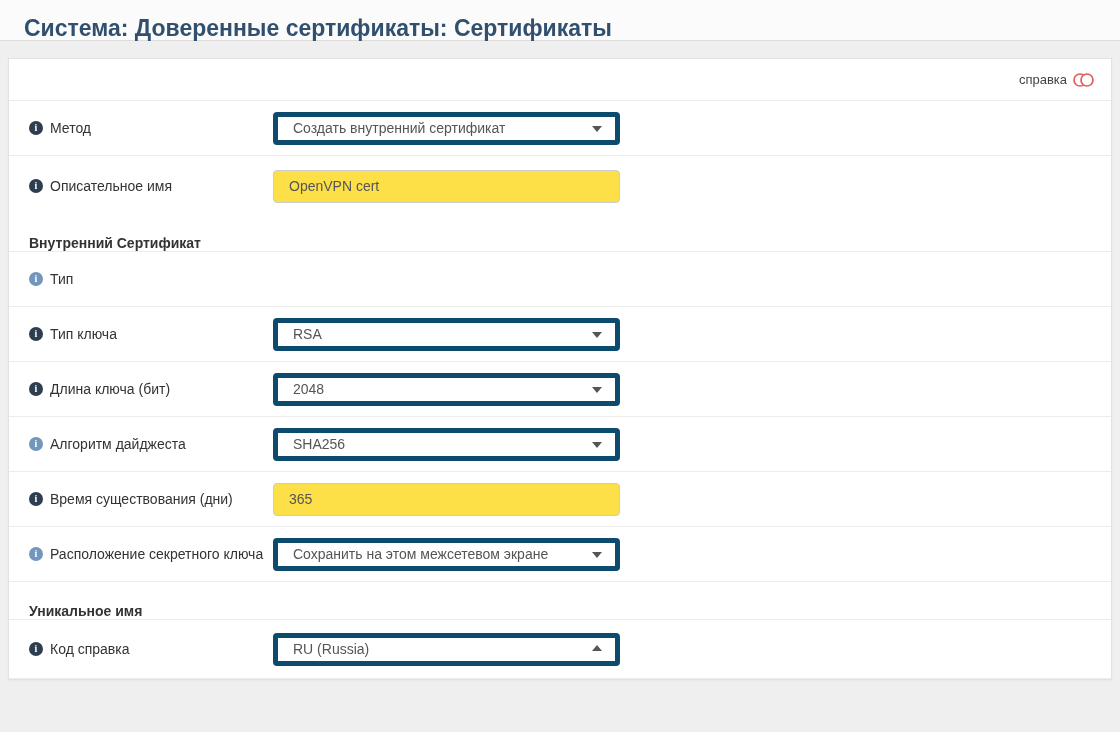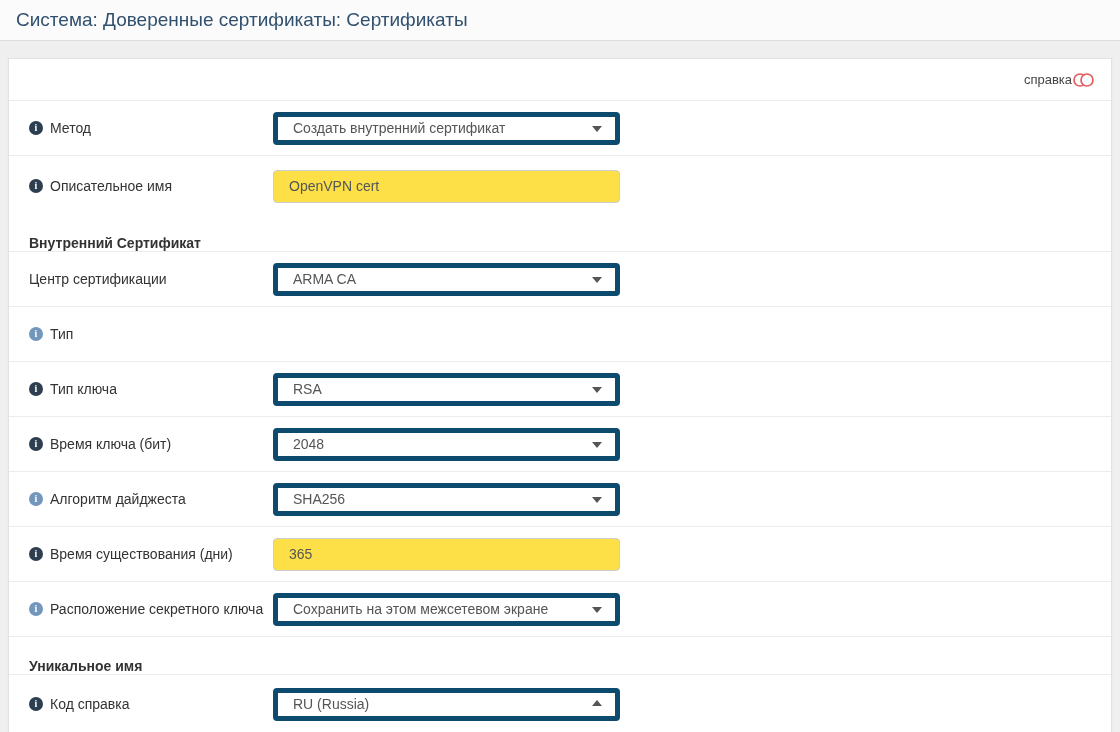--- a/index.html
+++ b/index.html
@@ -11,24 +11,24 @@
     font-family: "Liberation Sans", sans-serif;
   }
   
   .titlebar {
     background: #fbfbfb;
     border-bottom: 1px solid #dcdcdc;
     padding: 9px 16px 10px 16px;
     height: 41px;
   }
   .titlebar h1 {
-    margin: 0;
-    font-size: 19px;
+    margin: 8px;
+    font-size: 23px;
     line-height: 22px;
-    font-weight: normal;
+    font-weight: bold;
     color: #31506f;
   }
   
   .panel {
     background: #ffffff;
     margin: 17px 8px 0 8px;
     border: 1px solid #e2e2e2;
     box-shadow: 0 1px 2px rgba(0,0,0,0.04);
   }
   
@@ -36,20 +36,21 @@
     height: 42px;
     display: flex;
     justify-content: flex-end;
     align-items: center;
     padding: 0 16px;
     border-bottom: 1px solid #ececec;
   }
   .help-toggle {
     display: inline-flex;
     align-items: center;
+    gap: 5px;
     cursor: pointer;
     text-decoration: none;
   }
   .help-toggle .help-label {
     font-size: 13px;
     color: #444444;
   }
   
   .row {
     height: 55px;
@@ -186,31 +187,20 @@
     <div class="label-cell">
       <span class="info-icon info-dark">i</span>
       <span class="field-label">Описательное имя</span>
     </div>
 
     <input class="input-control" type="text" value="OpenVPN cert" style="">
   </div>
       <div class="section-row" data-row="internal-certificate-section">
     <span class="section-title">Внутренний Сертификат</span>
   </div>
-      <div class="row" data-row="certificate-authority">
-    <div class="label-cell">
-
-      <span class="field-label">Центр сертификации</span>
-    </div>
-    <div class="select-control">
-      <span class="select-value">ARMA CA</span>
-      <span class="caret caret-down"></span>
-    </div>
-
-  </div>
       <div class="row" data-row="type">
     <div class="label-cell">
       <span class="info-icon info-blue">i</span>
       <span class="field-label">Тип</span>
     </div>
 
   </div>
       <div class="row" data-row="key-type">
     <div class="label-cell">
       <span class="info-icon info-dark">i</span>
@@ -218,21 +208,21 @@
     </div>
     <div class="select-control">
       <span class="select-value">RSA</span>
       <span class="caret caret-down"></span>
     </div>
 
   </div>
       <div class="row" data-row="key-length">
     <div class="label-cell">
       <span class="info-icon info-dark">i</span>
-      <span class="field-label">Время ключа (бит)</span>
+      <span class="field-label">Длина ключа (бит)</span>
     </div>
     <div class="select-control">
       <span class="select-value">2048</span>
       <span class="caret caret-down"></span>
     </div>
 
   </div>
       <div class="row" data-row="digest-algorithm">
     <div class="label-cell">
       <span class="info-icon info-blue">i</span>

